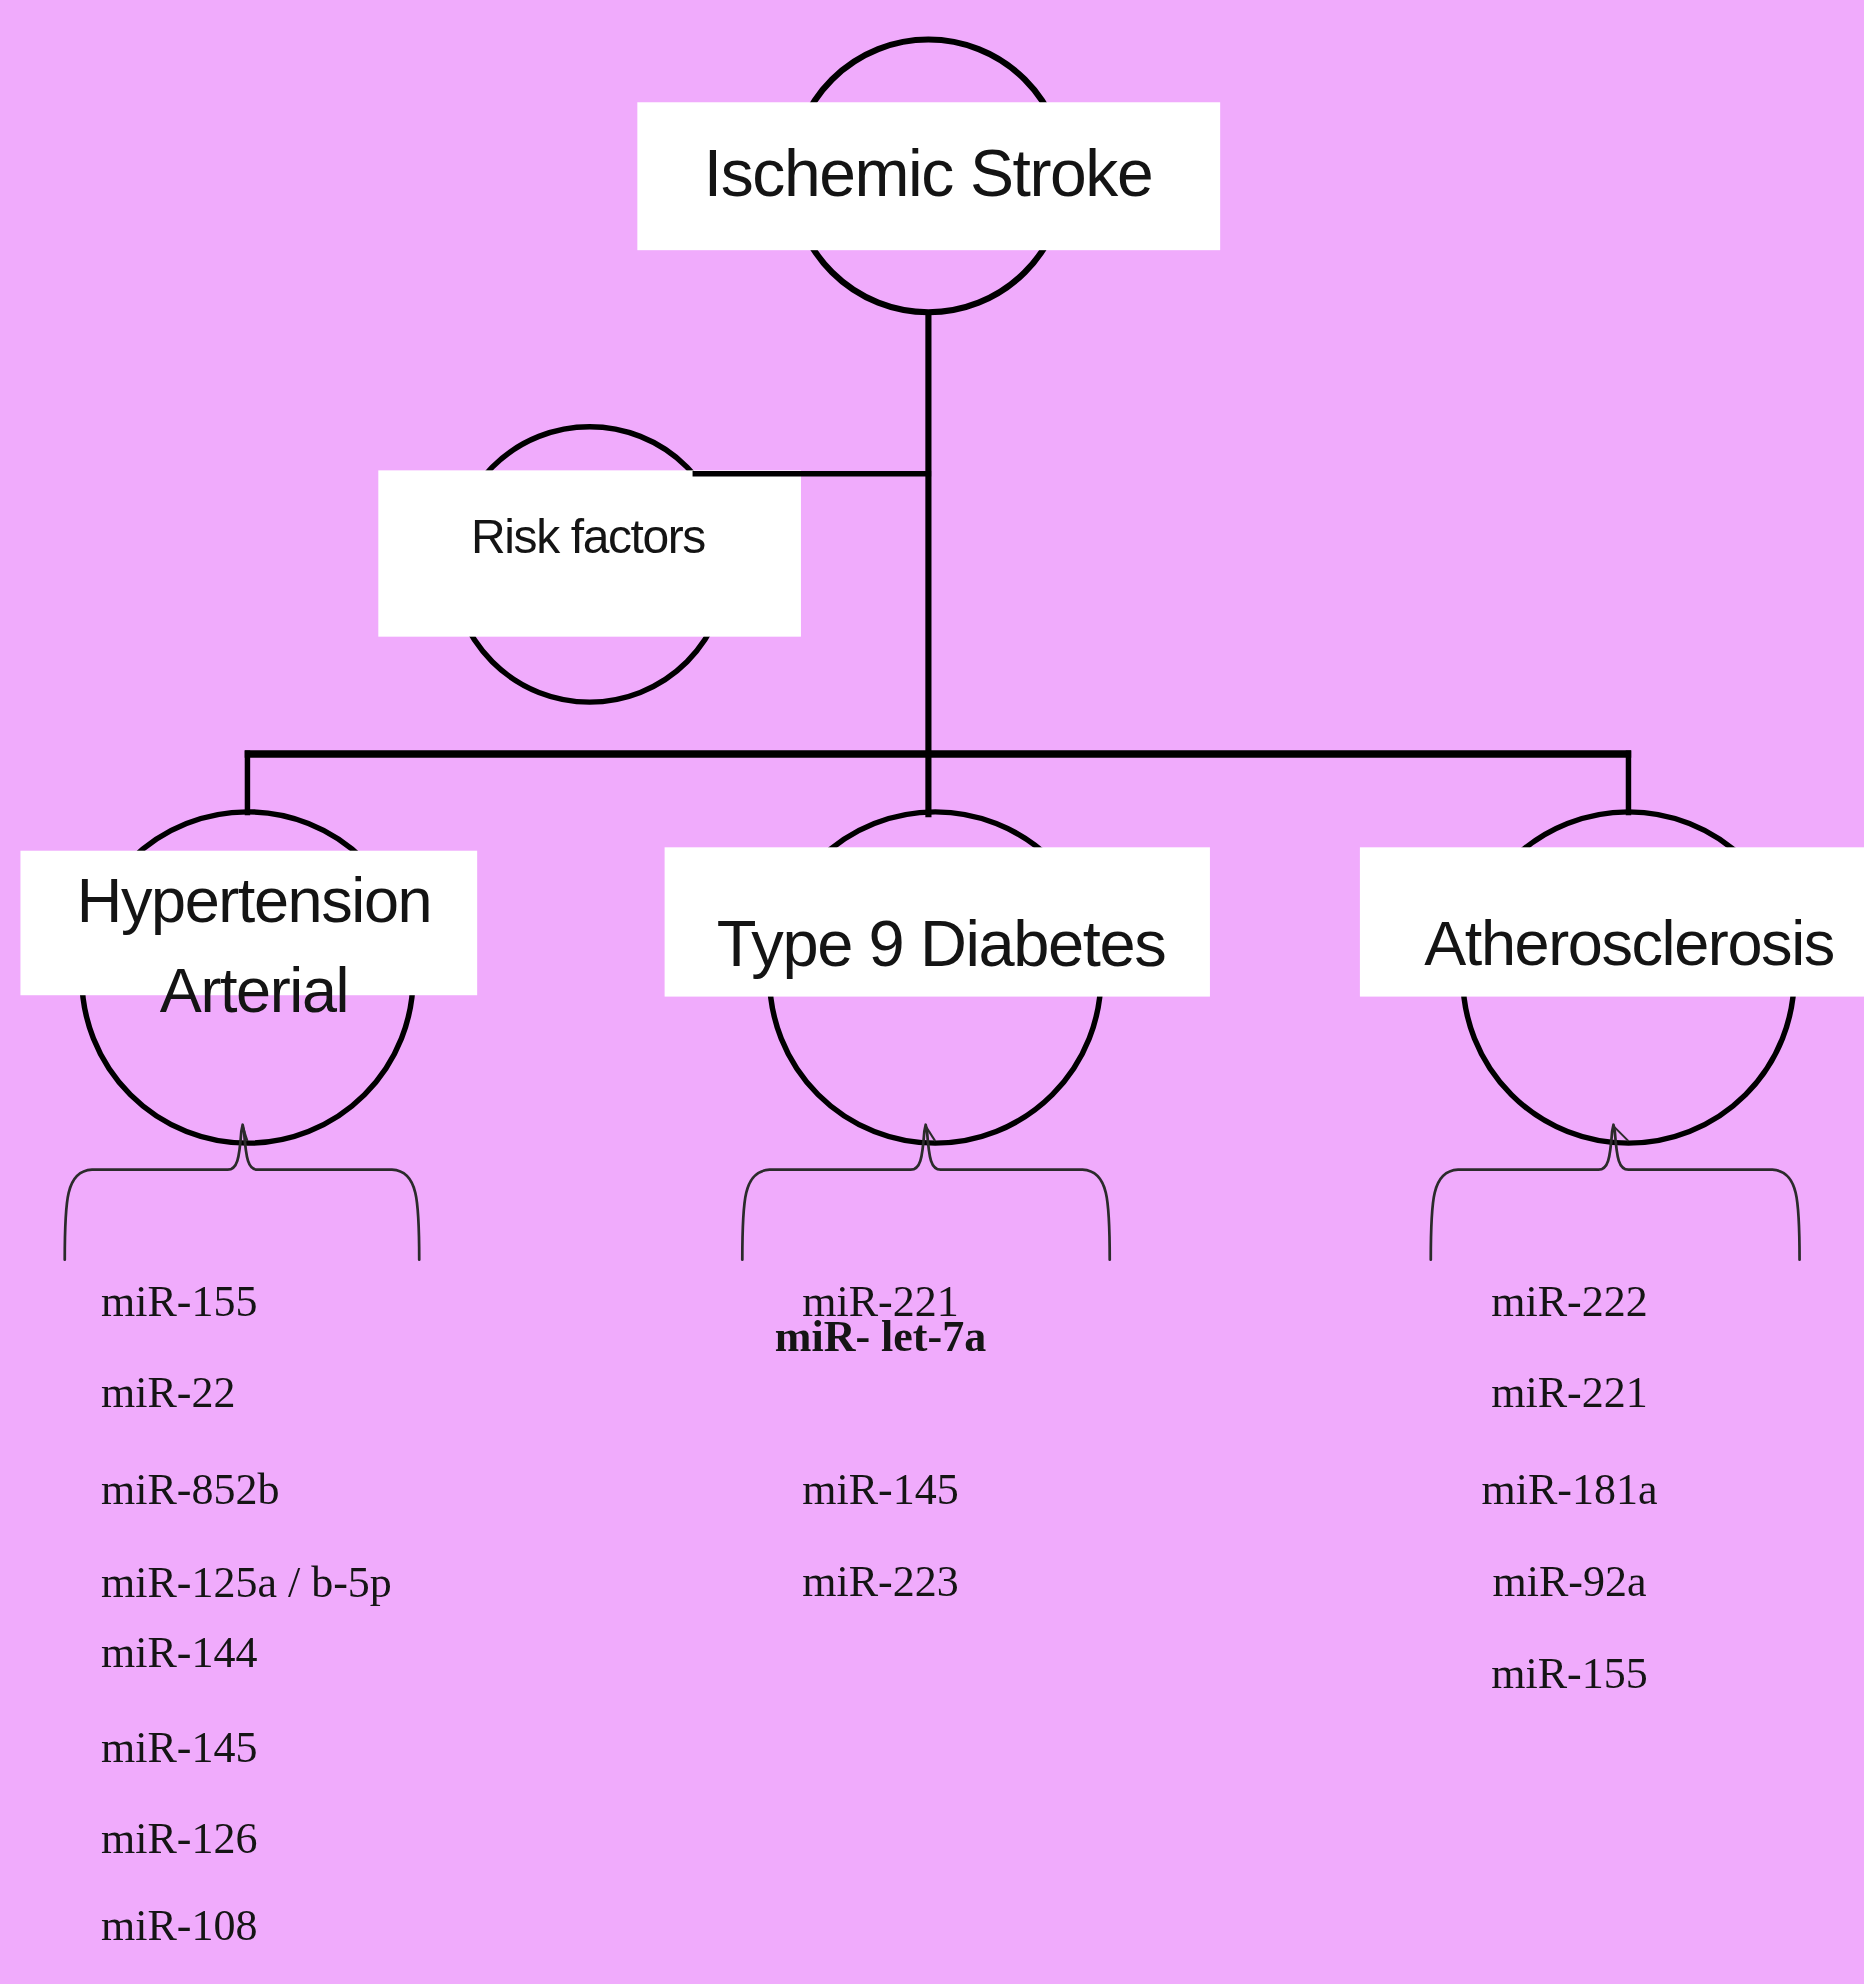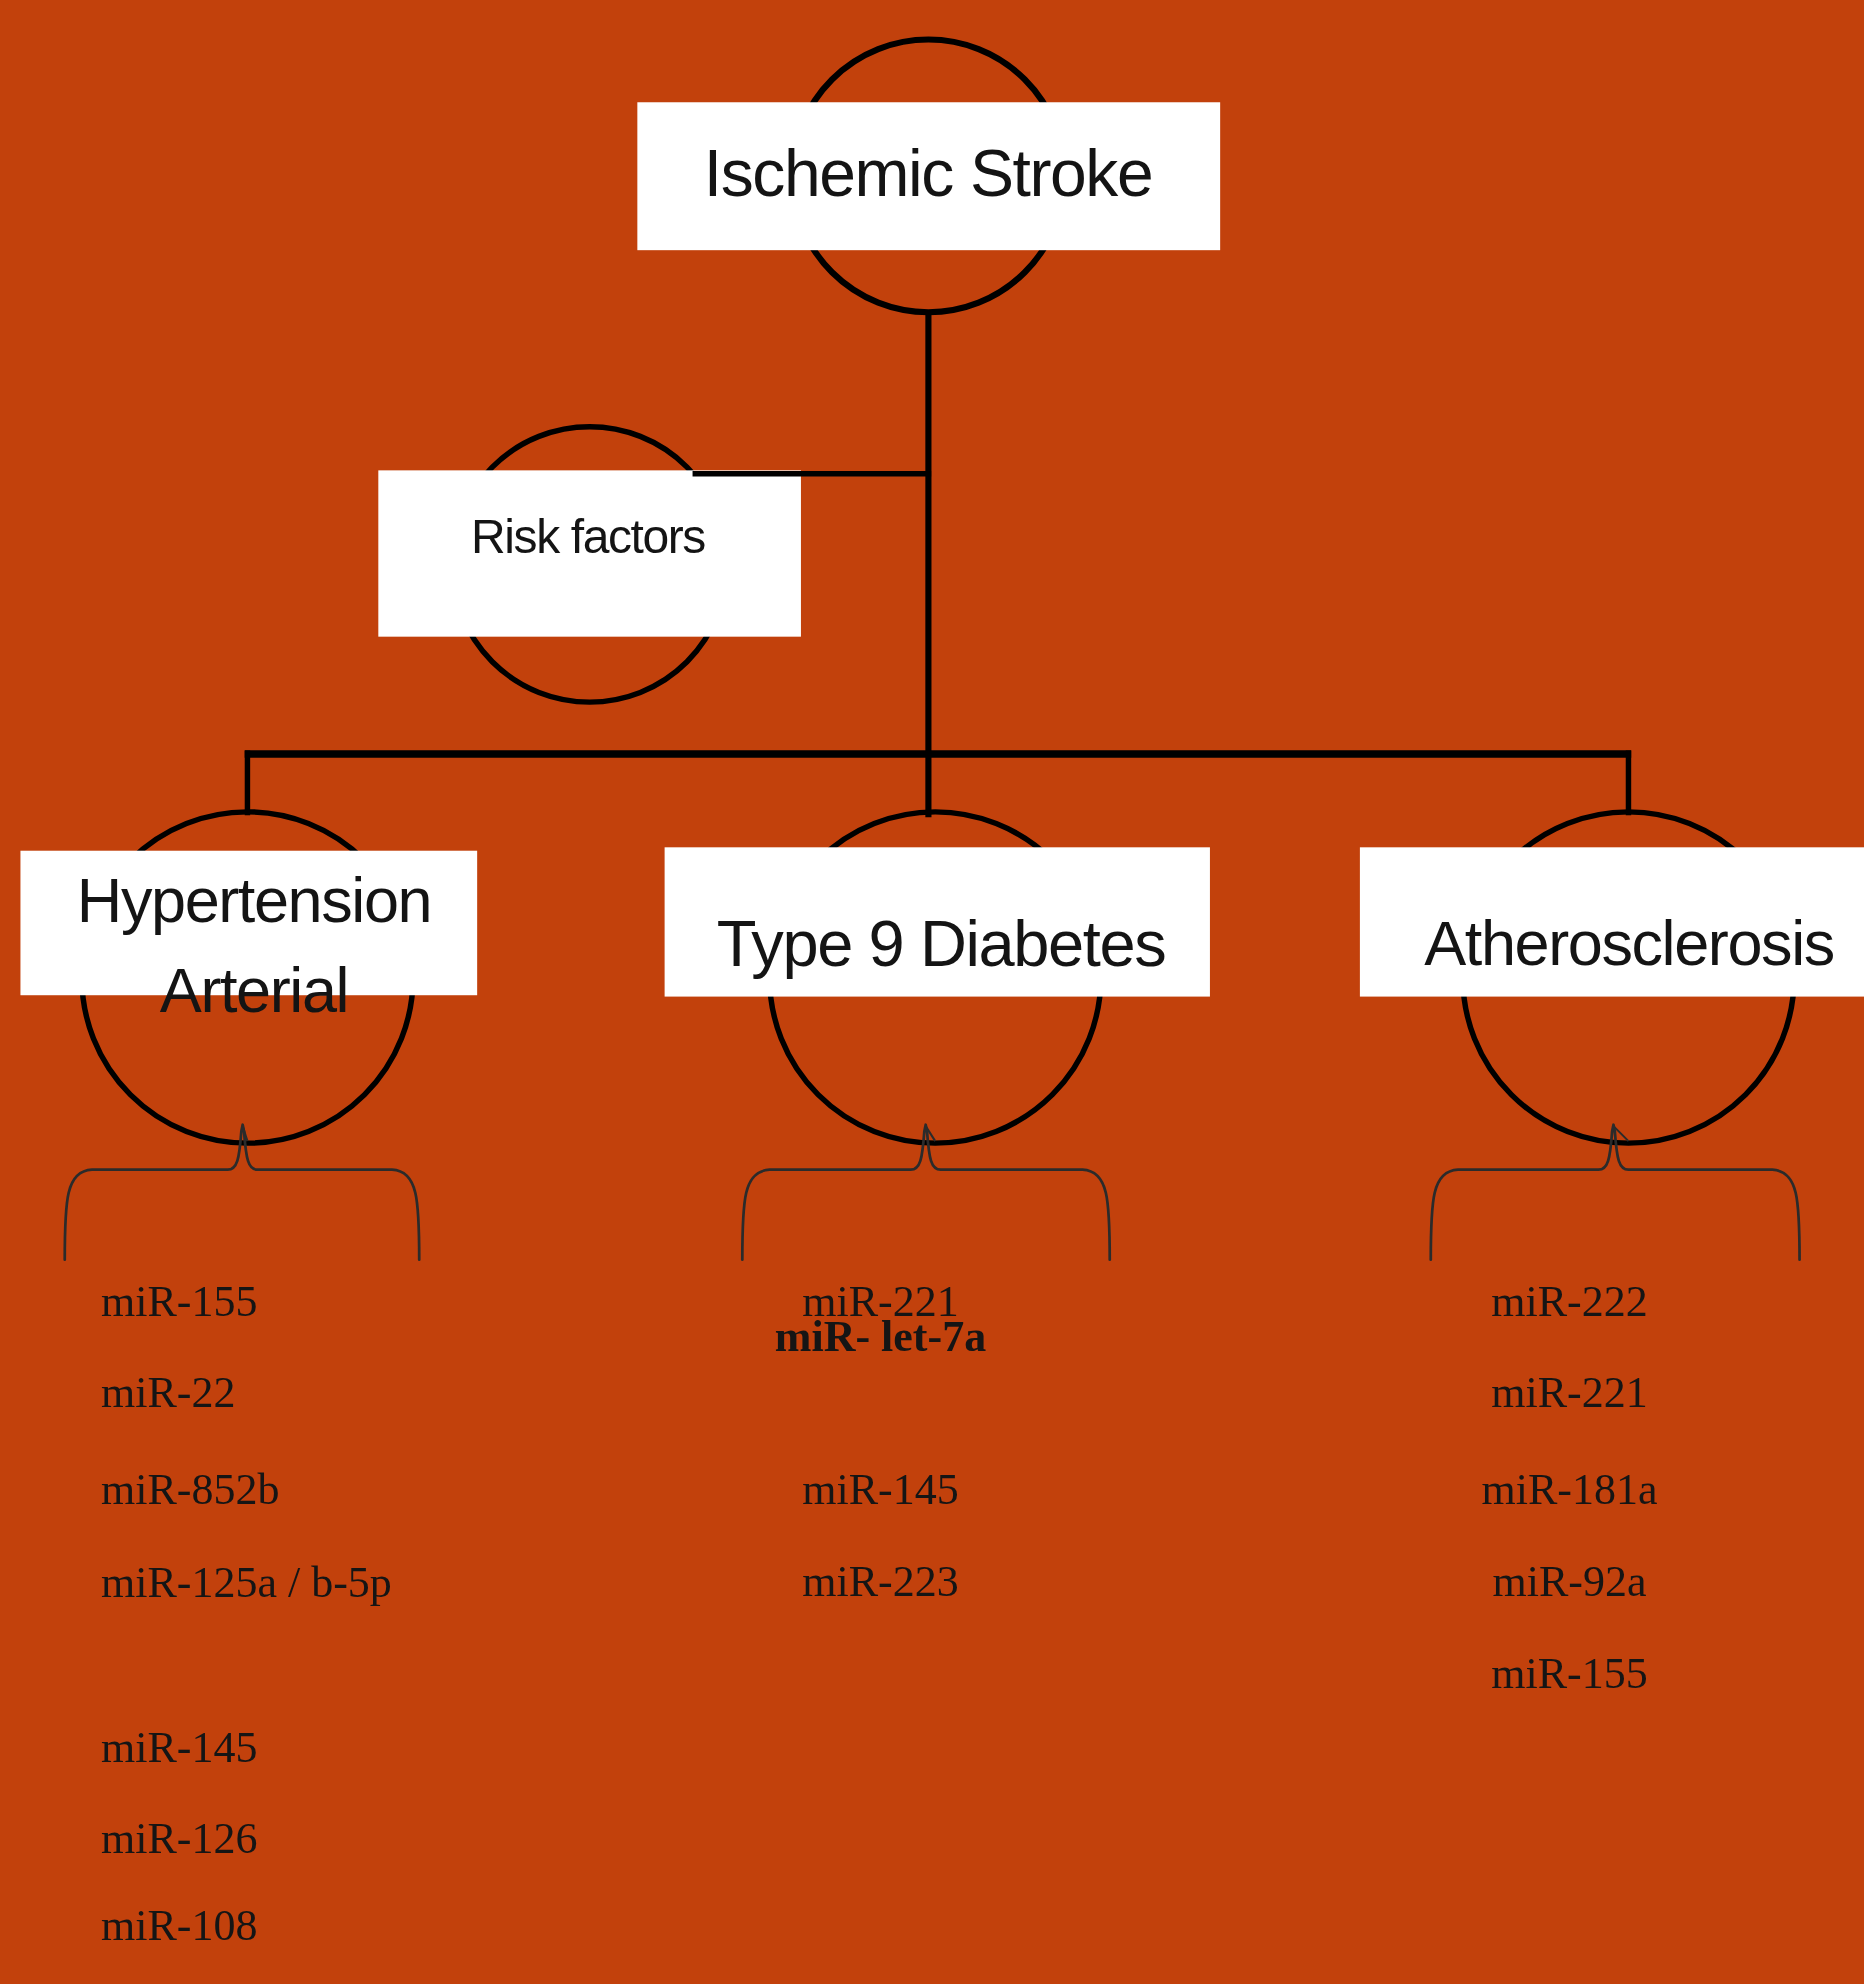--- a/index.html
+++ b/index.html
@@ -1,20 +1,20 @@
 <!DOCTYPE html>
 <html style="font-size:11px"><head>
 <meta charset="utf-8">
 <style>
   html, body { margin: 0; padding: 0; background: #ffffff; }
   #canvas {
     position: relative;
     width: 1865px;
     height: 1985px;
-    background: #c2410c;
+    background: #f0abfc;
     overflow: hidden;
     font-family: "Liberation Sans", sans-serif;
   }
   #diagram-svg {
     position: absolute;
     left: 0; top: 0;
     width: 1865px; height: 1985px;
   }
   .node-label {
     position: absolute;
@@ -97,20 +97,21 @@
 
   <div class="node-label label-type2">Type 9 Diabetes</div>
 
   <div class="node-label label-athero">Atherosclerosis</div>
 
   <div class="mirna-col" id="mirna-col-0">
       <div class="mirna-item" style="top: 1277px;">miR-155</div>
       <div class="mirna-item" style="top: 1368px;">miR-22</div>
       <div class="mirna-item" style="top: 1465px;">miR-852b</div>
       <div class="mirna-item" style="top: 1558px;">miR-125a / b-5p</div>
+      <div class="mirna-item" style="top: 1628px;">miR-144</div>
       <div class="mirna-item" style="top: 1723px;">miR-145</div>
       <div class="mirna-item" style="top: 1814px;">miR-126</div>
       <div class="mirna-item" style="top: 1901px;">miR-108</div>
     </div>
   <div class="mirna-col" id="mirna-col-1">
       <div class="mirna-item" style="top: 1277px;">miR-221</div>
       <div class="mirna-item" style="top: 1312px; font-weight: bold;">miR- let-7a</div>
       <div class="mirna-item" style="top: 1465px;">miR-145</div>
       <div class="mirna-item" style="top: 1557px;">miR-223</div>
     </div>

